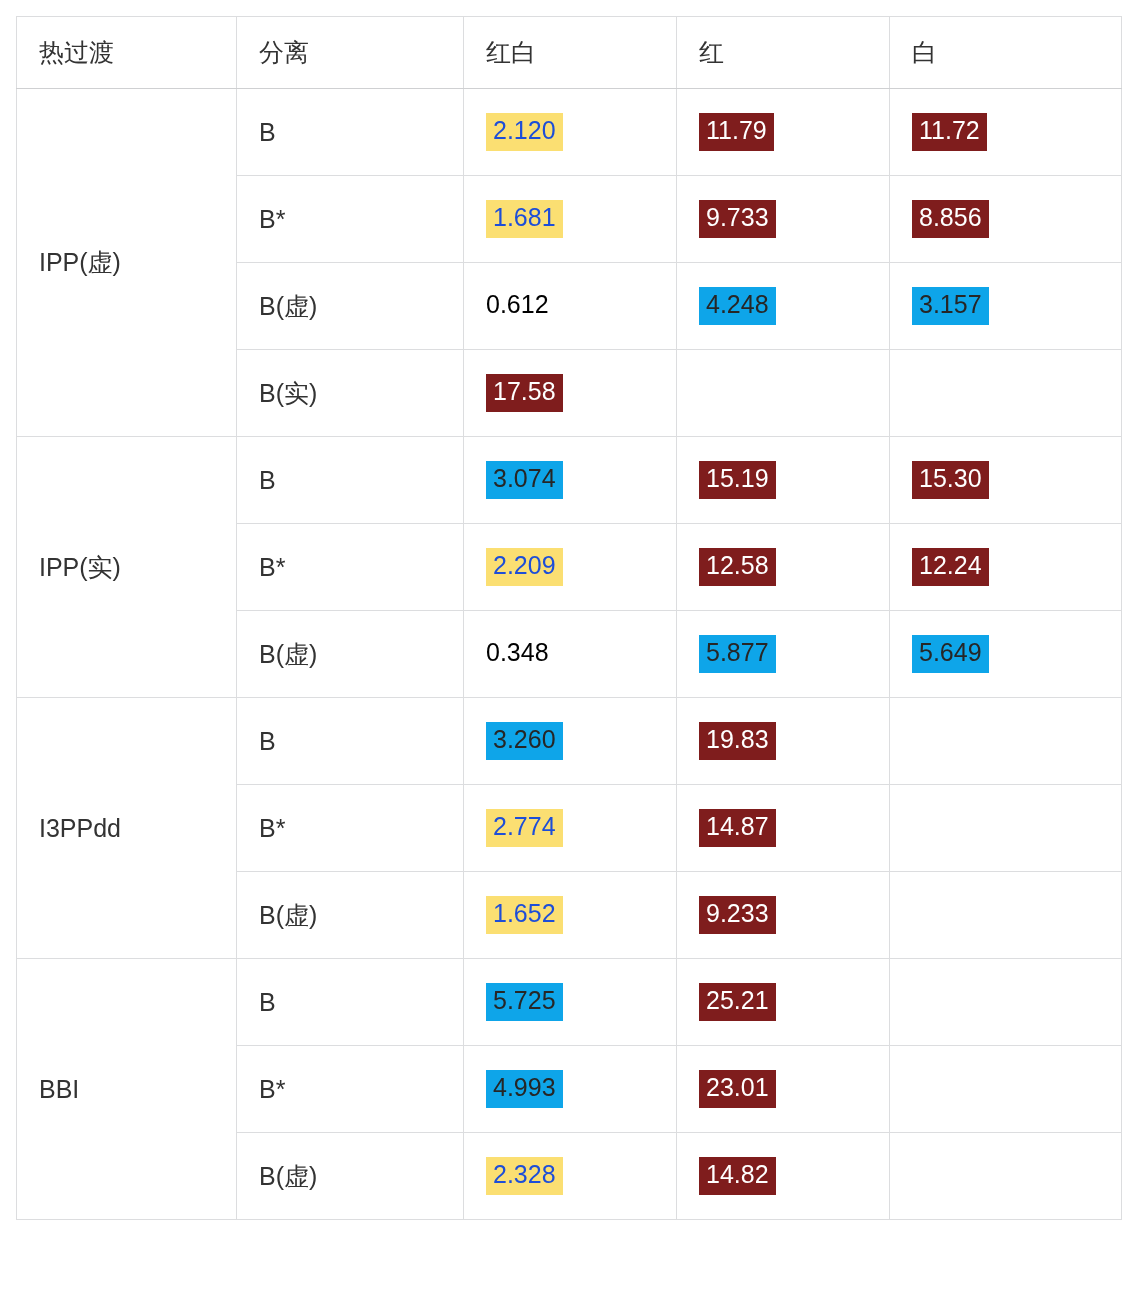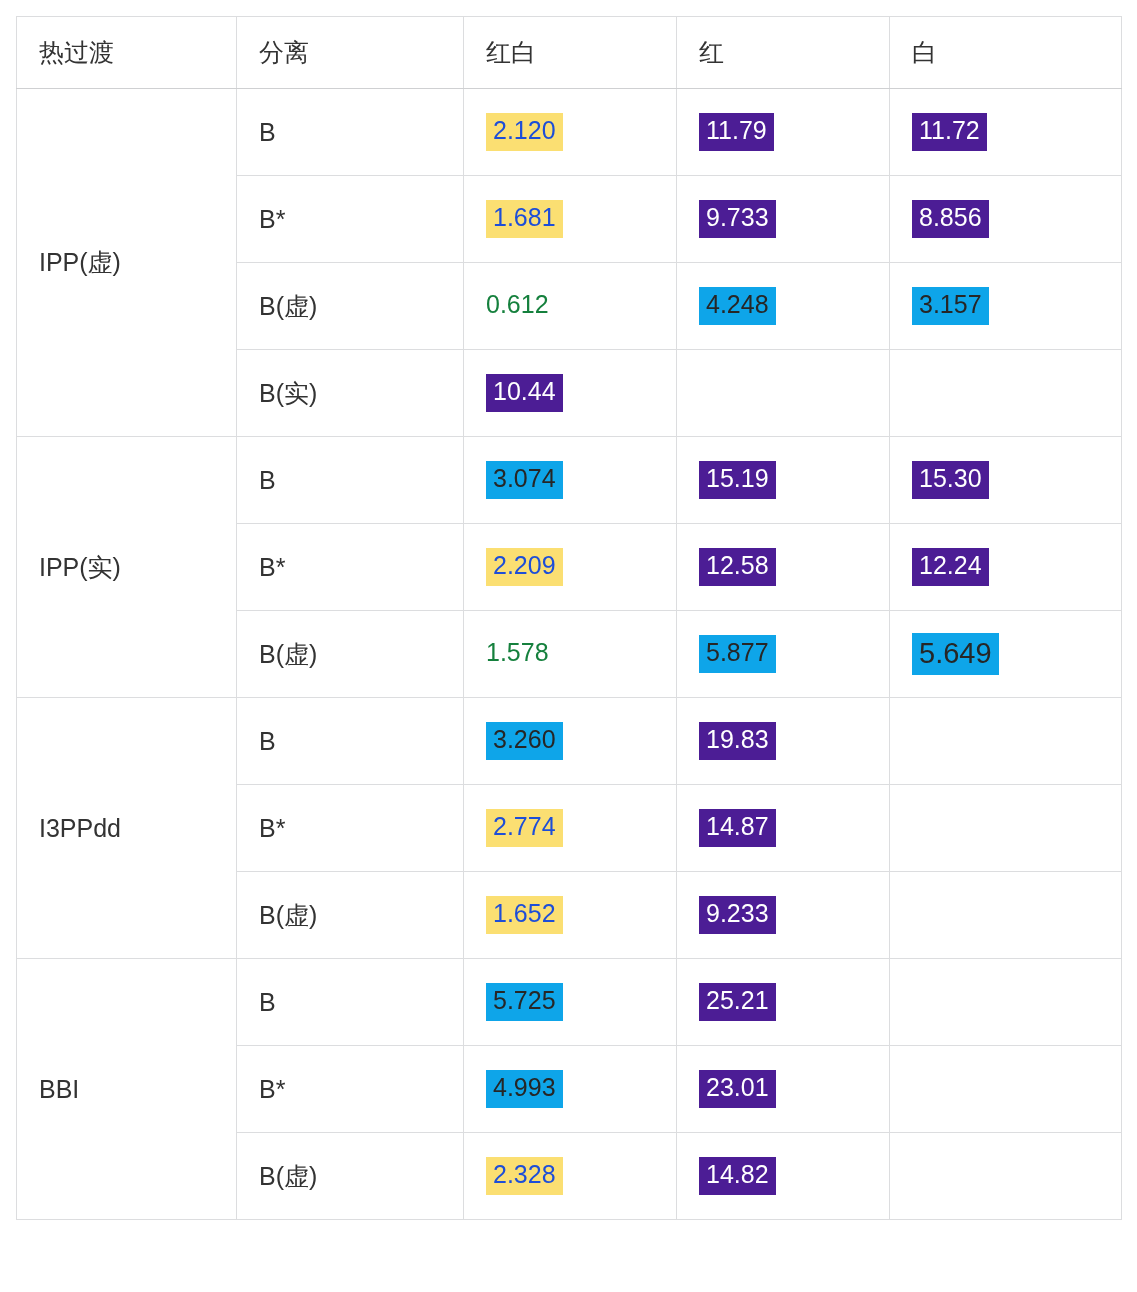--- a/index.html
+++ b/index.html
@@ -74,38 +74,38 @@
 
   .val {
     display: inline-block;
     padding: 3px 7px 5px 7px;
     line-height: 1.18;
     font-size: 25px;
     white-space: nowrap;
   }
   .val.plain {
     background: transparent;
-    color: #15803d;
+    color: #000000;
     padding-left: 0;
     padding-right: 0;
   }
   .val.hl-yellow {
     background: #fbdf72;
     color: #1d4ed8;
   }
   .val.hl-orange-dark {
     background: #0ea5e9;
     color: #262626;
   }
   .val.hl-orange-light {
-    background: #4c1d95;
+    background: #7f1d1d;
     color: #ffffff;
   }
   .val.big {
-    font-size: 29px;
+    font-size: 25px;
   }
 
   .caption {
     position: absolute;
     left: 0;
     top: 1238px;
     width: 1137px;
     text-align: center;
     font-size: 22px;
     color: #9a9a9a;
@@ -150,40 +150,40 @@
             <td><span class="val hl-orange-light">8.856</span></td>
           </tr>
           <tr>
             <td>B(虚)</td>
             <td><span class="val plain">0.612</span></td>
             <td><span class="val hl-orange-dark">4.248</span></td>
             <td><span class="val hl-orange-dark">3.157</span></td>
           </tr>
           <tr>
             <td>B(实)</td>
-            <td><span class="val hl-orange-light">10.44</span></td>
+            <td><span class="val hl-orange-light">17.58</span></td>
             <td></td>
             <td></td>
           </tr>
           <tr class="section-start">
             <td class="group-cell" rowspan="3">IPP(实)</td>
             <td>B</td>
             <td><span class="val hl-orange-dark">3.074</span></td>
             <td><span class="val hl-orange-light">15.19</span></td>
             <td><span class="val hl-orange-light">15.30</span></td>
           </tr>
           <tr>
             <td>B*</td>
             <td><span class="val hl-yellow">2.209</span></td>
             <td><span class="val hl-orange-light">12.58</span></td>
             <td><span class="val hl-orange-light">12.24</span></td>
           </tr>
           <tr>
             <td>B(虚)</td>
-            <td><span class="val plain">1.578</span></td>
+            <td><span class="val plain">0.348</span></td>
             <td><span class="val hl-orange-dark">5.877</span></td>
             <td><span class="val hl-orange-dark big">5.649</span></td>
           </tr>
           <tr class="section-start">
             <td class="group-cell" rowspan="3">I3PPdd</td>
             <td>B</td>
             <td><span class="val hl-orange-dark">3.260</span></td>
             <td><span class="val hl-orange-light">19.83</span></td>
             <td></td>
           </tr>

